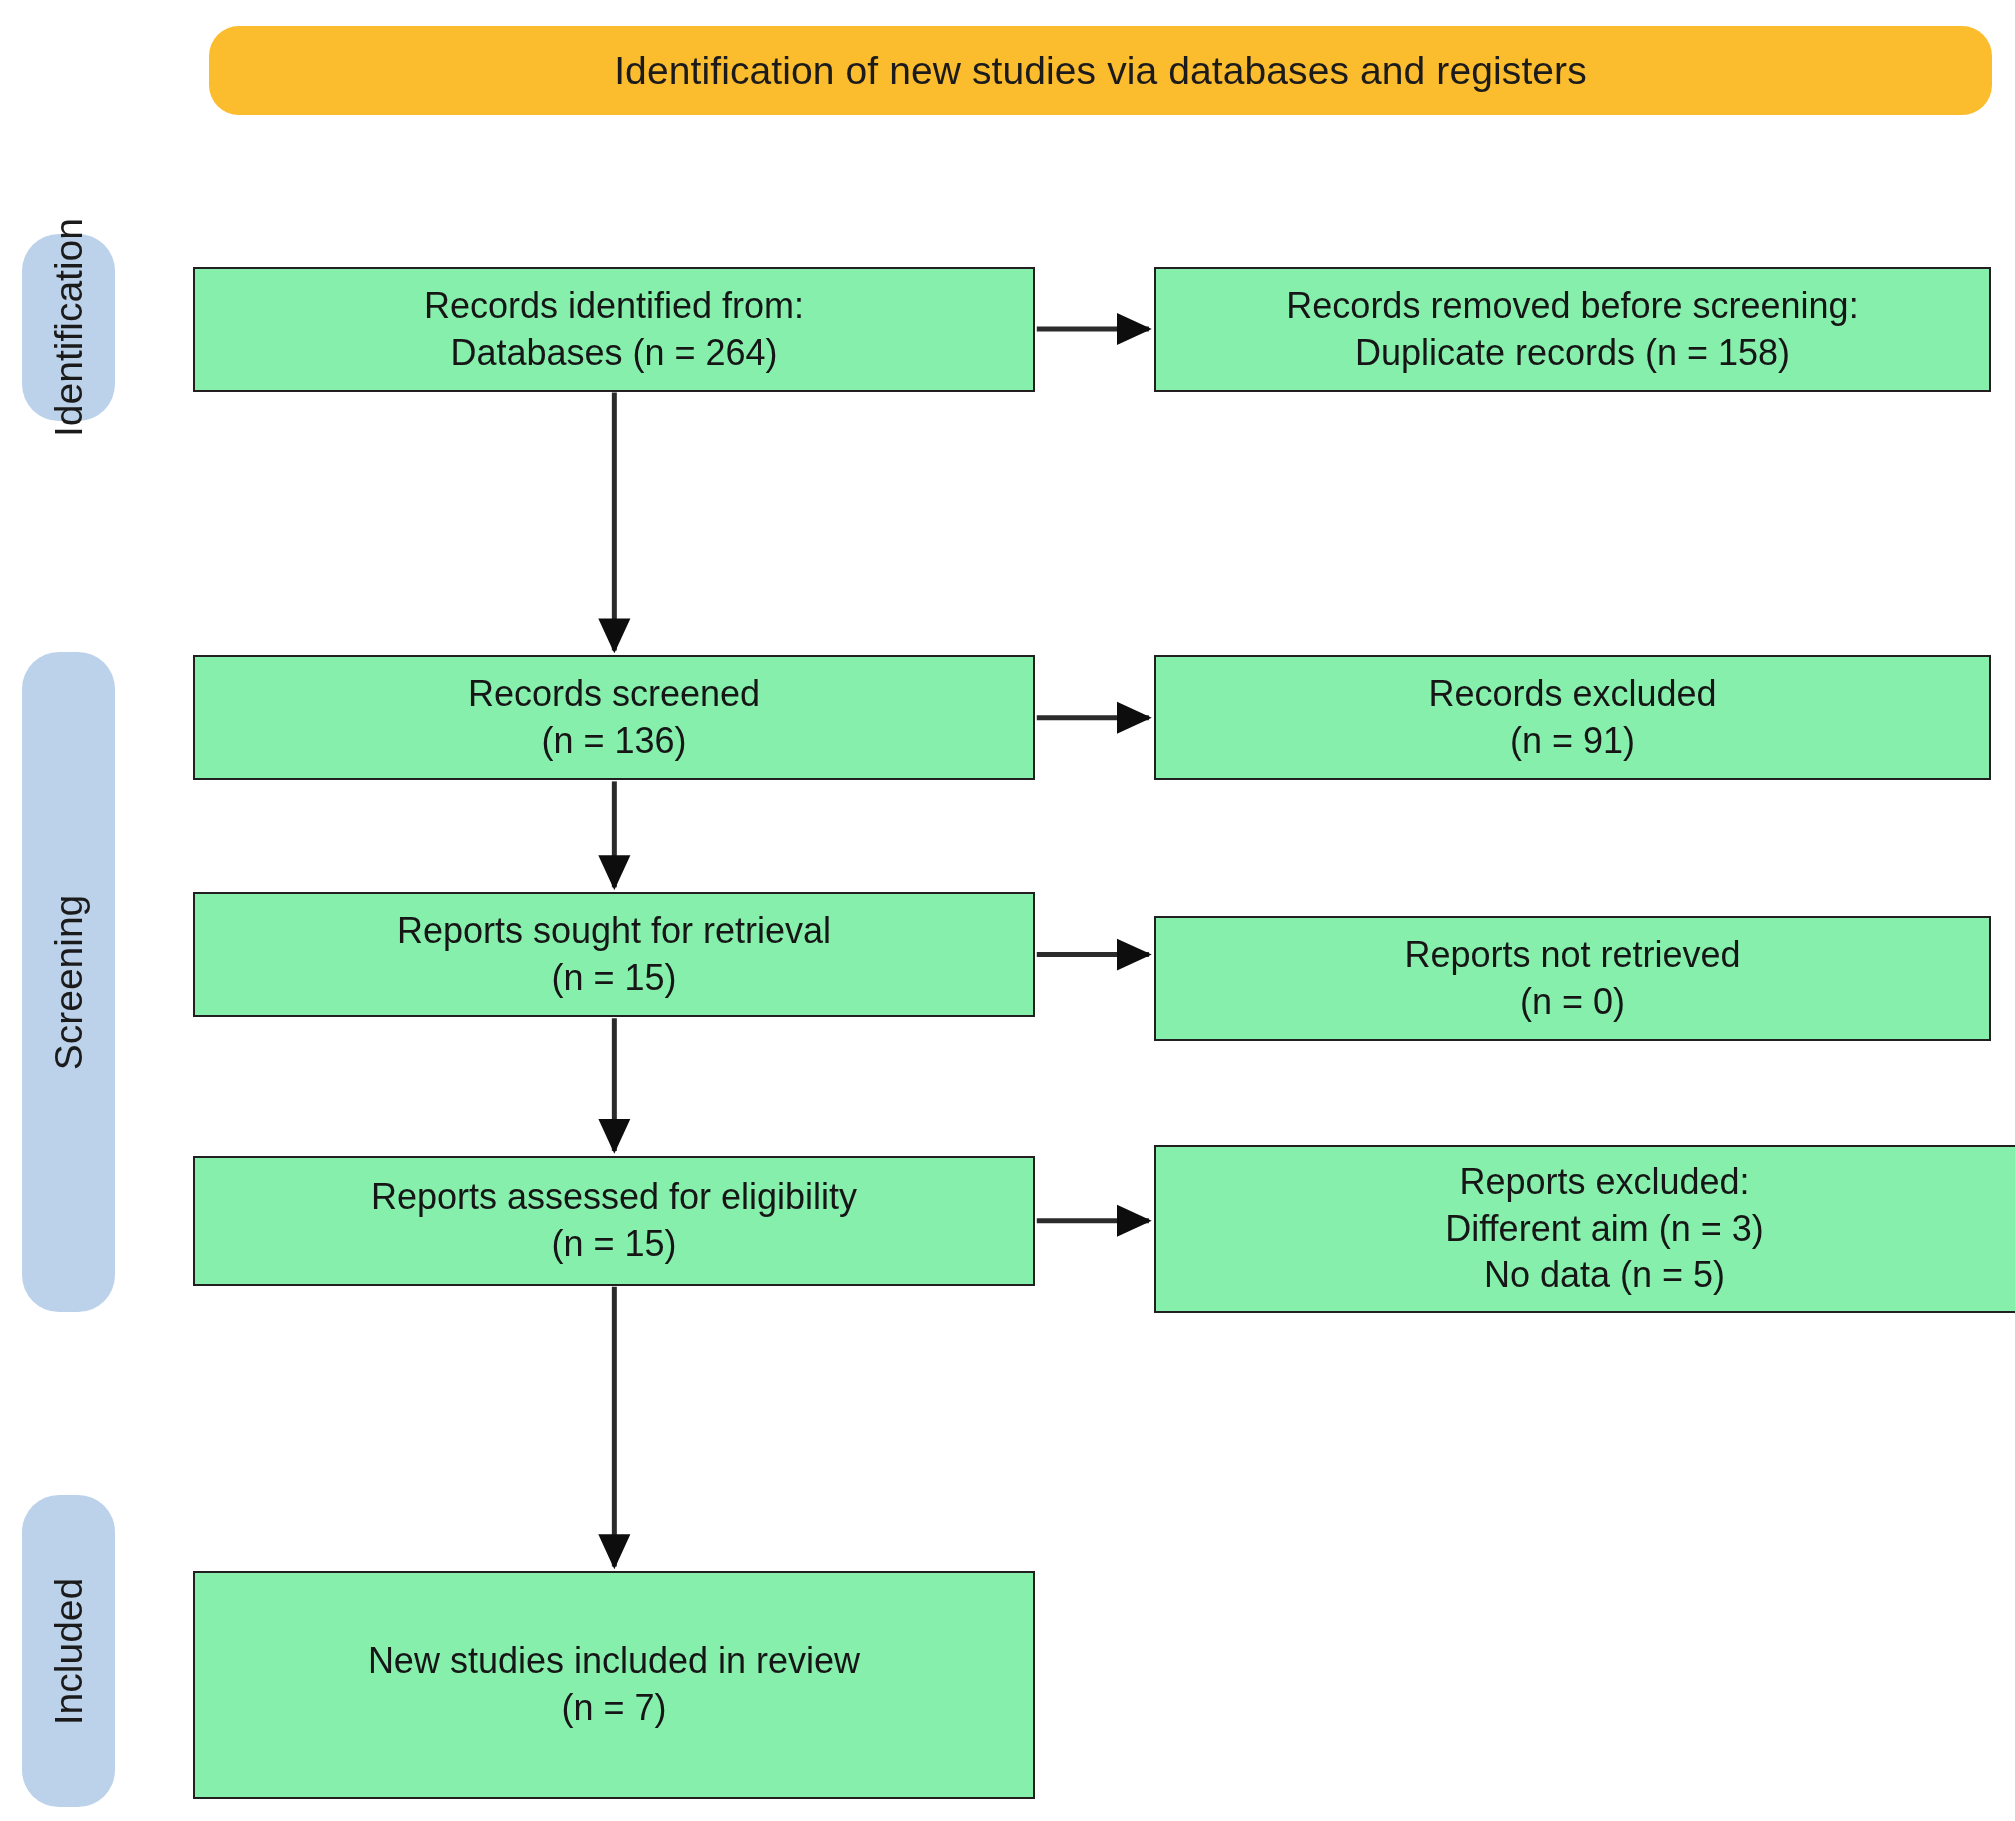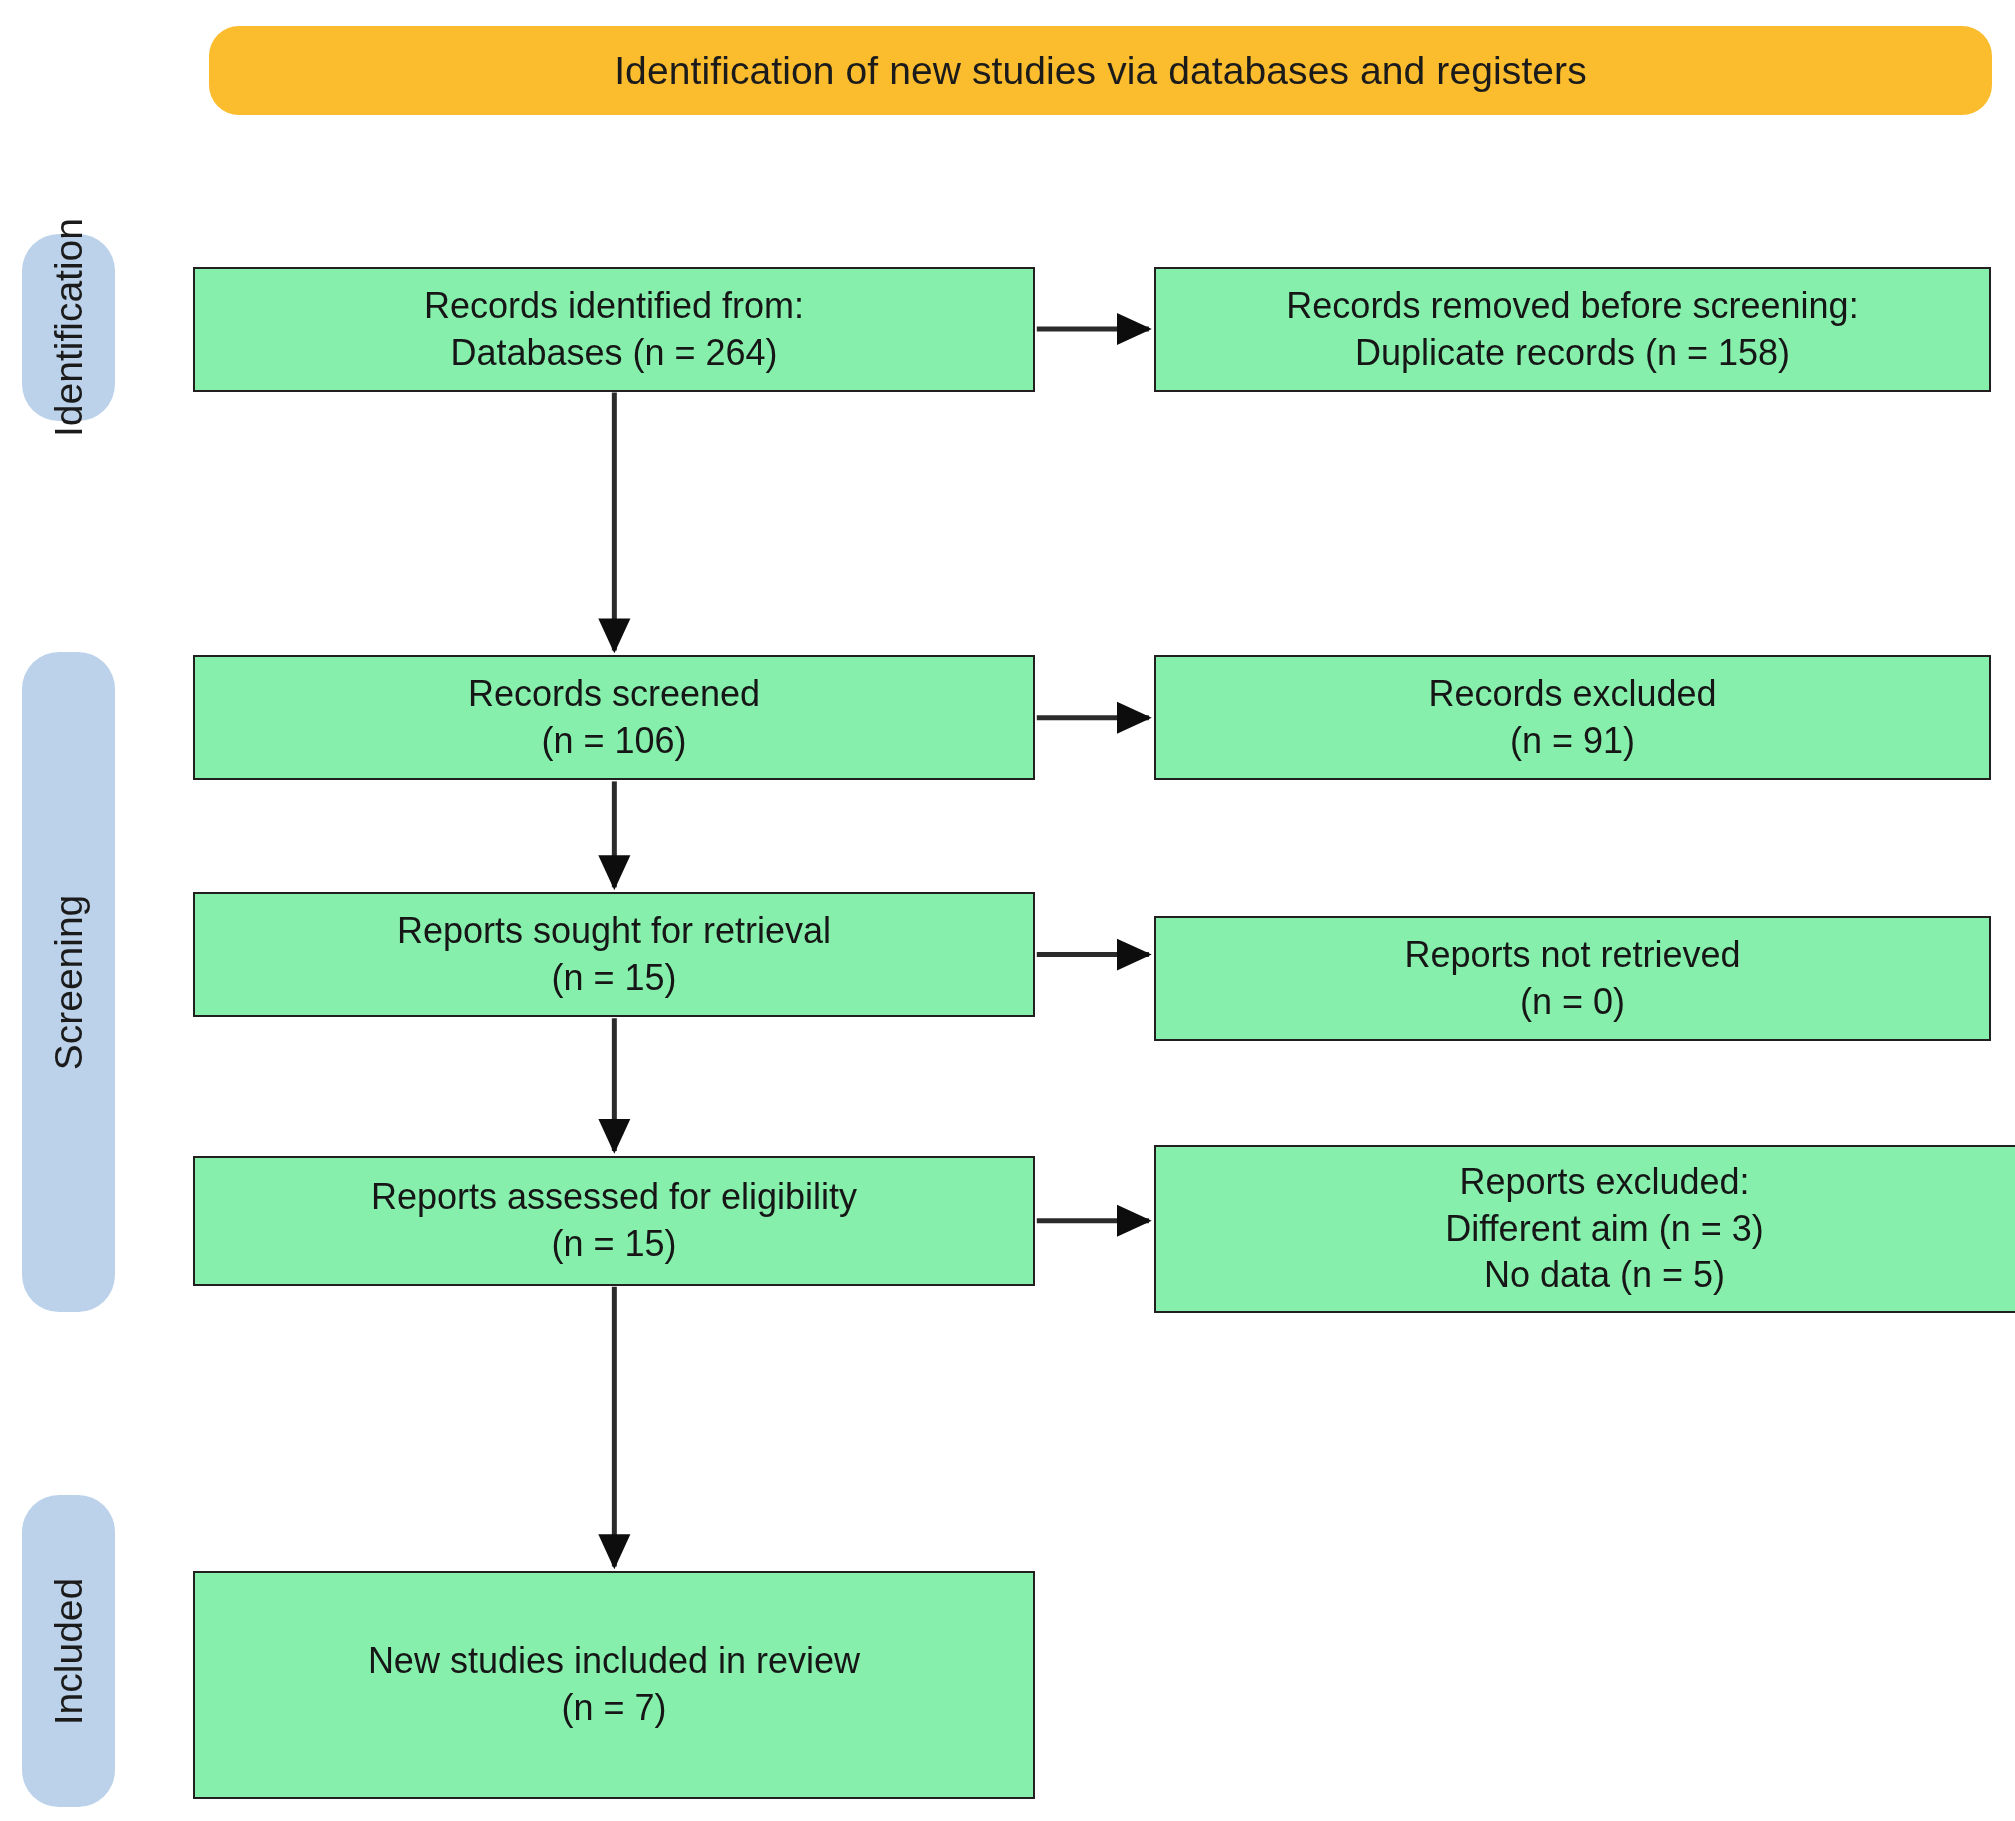--- a/index.html
+++ b/index.html
@@ -153,21 +153,21 @@
     <line x1="1664" y1="1959" x2="1844" y2="1959" stroke="#2b2b2b" stroke-width="8" marker-end="url(#arrowhead)"></line>
   </svg>
 
   <div class="flow-box" id="box-identified">
     <div class="line">Records identified from:</div>
     <div class="line">Databases (n = 264)</div>
   </div>
 
   <div class="flow-box" id="box-screened">
     <div class="line">Records screened</div>
-    <div class="line">(n = 106)</div>
+    <div class="line">(n = 136)</div>
   </div>
 
   <div class="flow-box" id="box-sought">
     <div class="line">Reports sought for retrieval</div>
     <div class="line">(n = 15)</div>
   </div>
 
   <div class="flow-box" id="box-assessed">
     <div class="line">Reports assessed for eligibility</div>
     <div class="line">(n = 15)</div>

